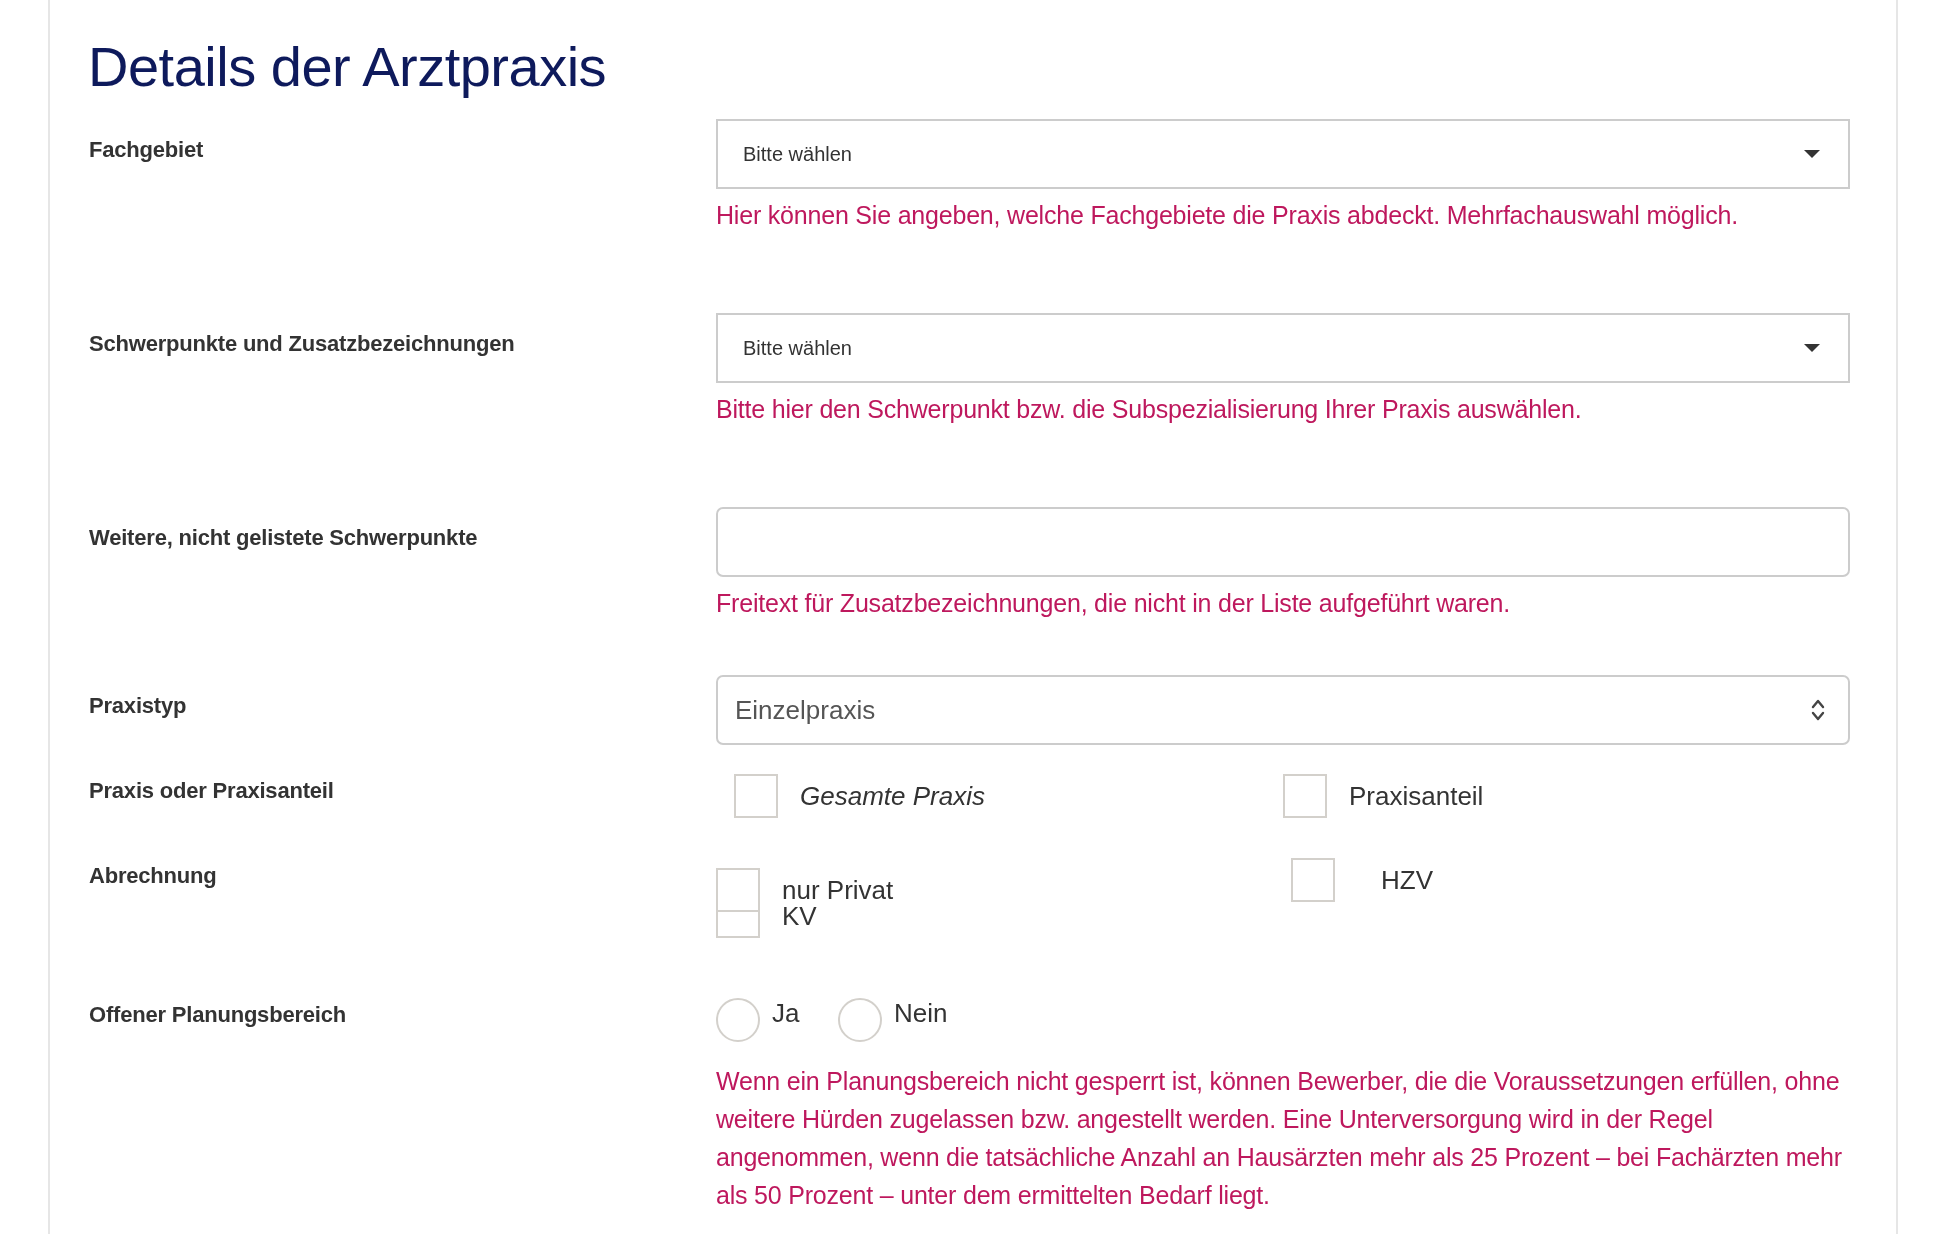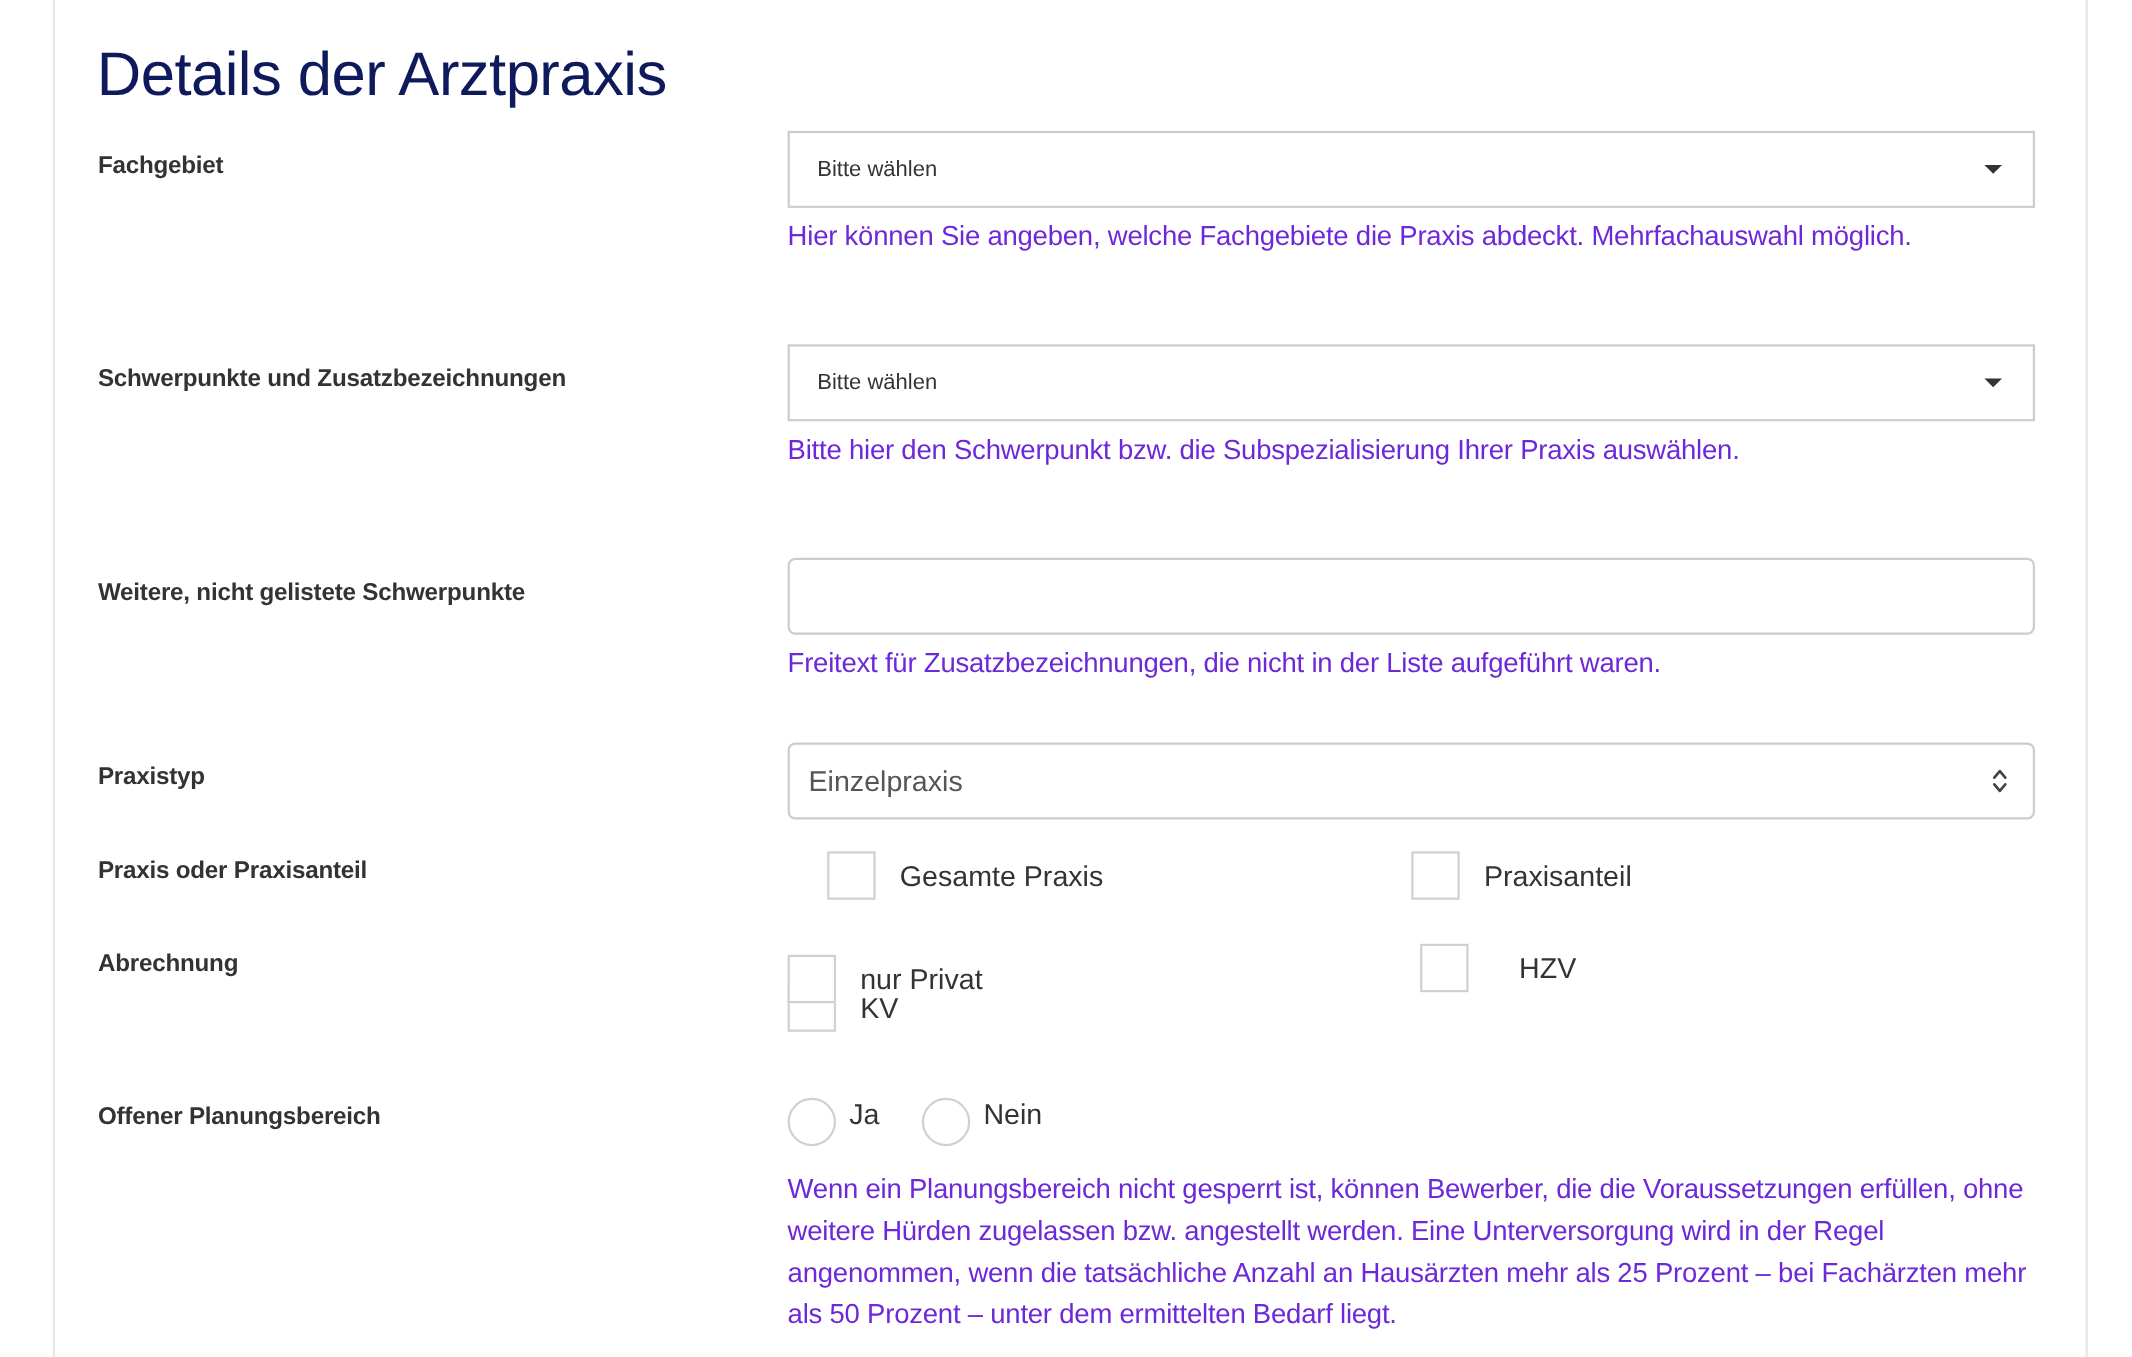--- a/index.html
+++ b/index.html
@@ -111,21 +111,21 @@
     top: 20px;
     width: 16px;
     height: 26px;
   }
 
   .help {
     position: absolute;
     left: 716px;
     width: 1140px;
     font-size: 25px;
-    color: #6d28d9;
+    color: #be185d;
     line-height: 38px;
     letter-spacing: -0.2px;
   }
 
   .check {
     position: absolute;
     display: flex;
     align-items: center;
     cursor: pointer;
   }
@@ -195,21 +195,21 @@
 <div class="label" style="top:691px;">Praxistyp</div>
 <div class="rounded-box" style="top:675px; cursor:pointer;">
   <span class="value">Einzelpraxis</span>
   <svg class="updown-icon" viewBox="0 0 16 26">
     <polyline points="3,10 8,4 13,10" fill="none" stroke="#444444" stroke-width="2.4" stroke-linecap="round" stroke-linejoin="round"></polyline>
     <polyline points="3,16 8,22 13,16" fill="none" stroke="#444444" stroke-width="2.4" stroke-linecap="round" stroke-linejoin="round"></polyline>
   </svg>
 </div>
 
 <div class="label" style="top:776px;">Praxis oder Praxisanteil</div>
-<label class="check" style="left:752px; top:774px;">
+<label class="check" style="left:734px; top:774px;font-style:italic;">
   <span class="box"></span>
   <span class="txt">Gesamte Praxis</span>
 </label>
 <label class="check" style="left:1283px; top:774px;">
   <span class="box"></span>
   <span class="txt">Praxisanteil</span>
 </label>
 
 <div class="label" style="top:861px;">Abrechnung</div>
 <label class="check" style="left:716px; top:894px;">

